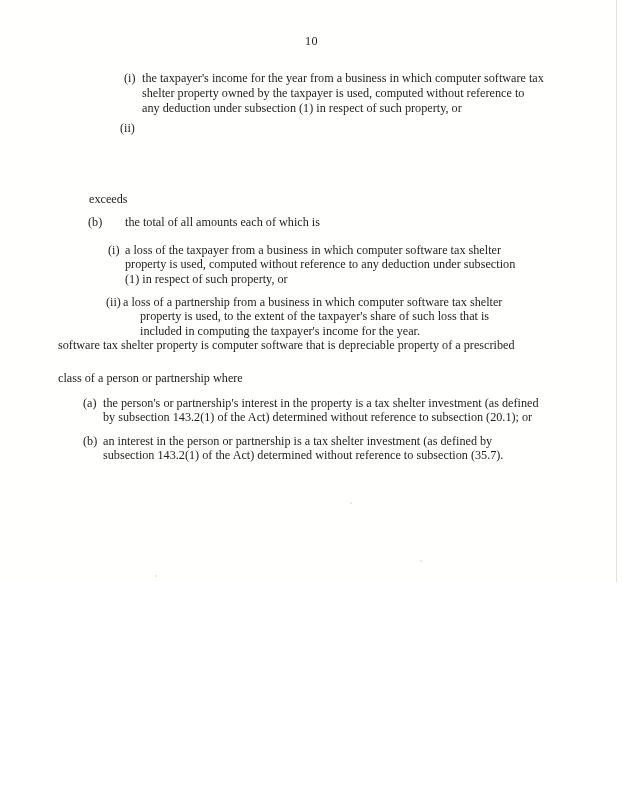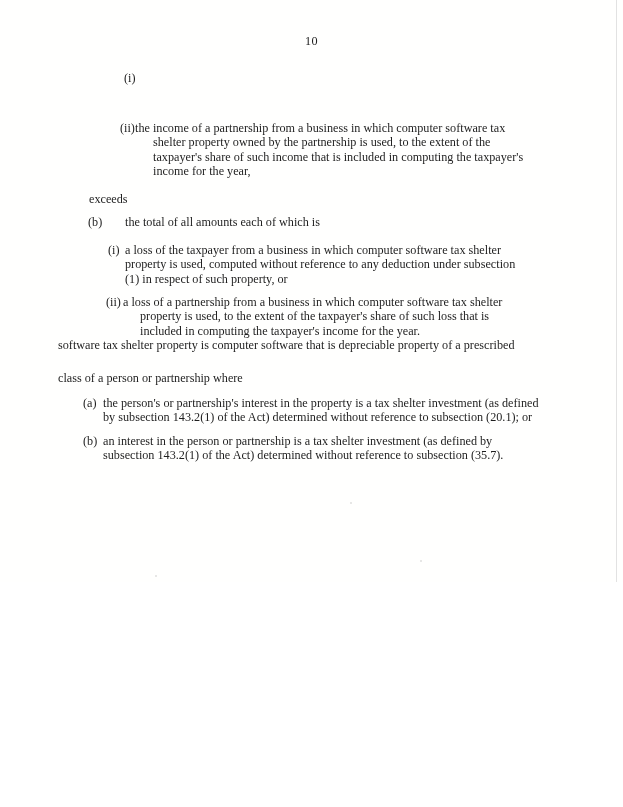--- a/index.html
+++ b/index.html
@@ -52,26 +52,25 @@
   .speckle.dark { background: #8a8a8a; opacity: 0.8; }
 </style>
 </head>
 <body>
 
 <div class="page">
 
   <div class="page-number">10</div>
 
   <span class="abs marker lh15" style="left:124px; top:71px;">(i)</span>
+  <div class="abs lines lh15" style="left:142px; top:71px;">the taxpayer's income for the year from a business in which computer software tax
+shelter property owned by the taxpayer is used, computed without reference to
+any deduction under subsection (1) in respect of such property, or</div>
 
   <span class="abs marker" style="left:120px; top:121px;">(ii)</span>
-  <div class="abs lines" style="left:153px; top:121px; text-indent:-18px;">the income of a partnership from a business in which computer software tax
-shelter property owned by the partnership is used, to the extent of the
-taxpayer's share of such income that is included in computing the taxpayer's
-income for the year,</div>
 
   <div class="abs" style="left:89px; top:192px;">exceeds</div>
 
   <span class="abs marker" style="left:88px; top:215px;">(b)</span>
   <div class="abs" style="left:109px; top:215px; white-space:pre;margin-left:16px;">the total of all amounts each of which is</div>
 
   <span class="abs marker" style="left:108px; top:243px;">(i)</span>
   <div class="abs lines" style="left:125px; top:243px;">a loss of the taxpayer from a business in which computer software tax shelter
 property is used, computed without reference to any deduction under subsection
 (1) in respect of such property, or</div>

